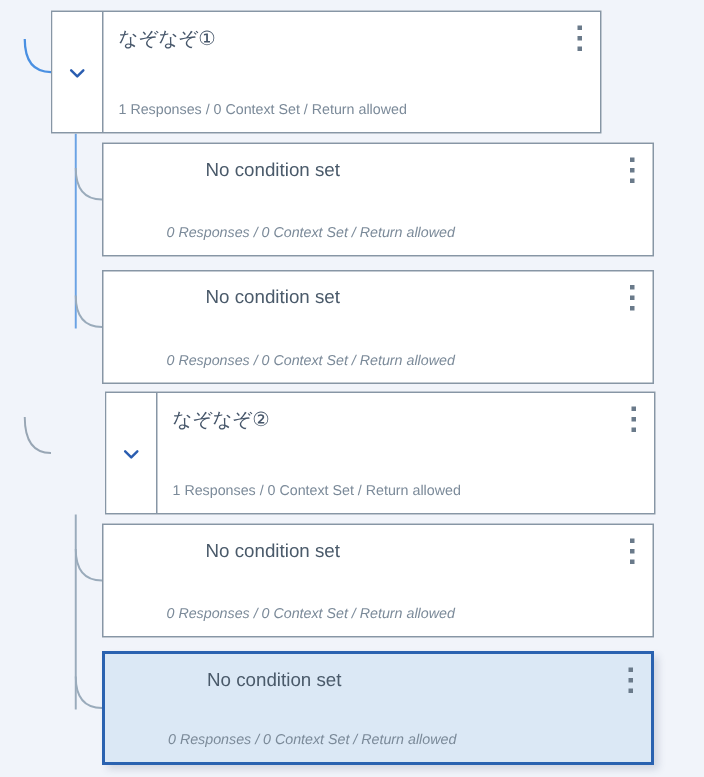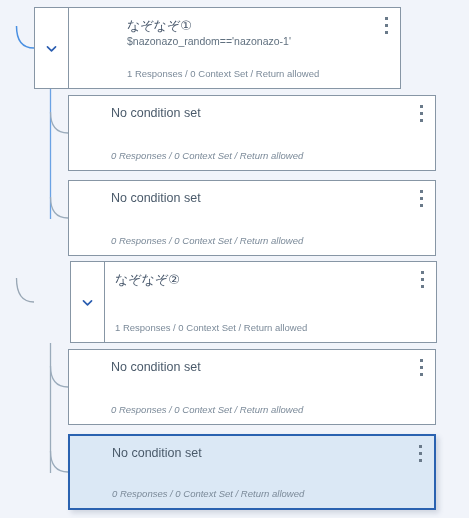--- a/index.html
+++ b/index.html
@@ -66,21 +66,21 @@
   }
 
   .node-body {
     position: relative;
     flex: 1 1 auto;
     padding: 9px 26px 8px 10px;
     display: flex;
     flex-direction: column;
   }
   .node-body.indented {
-    padding-left: 42px;
+    padding-left: 68px;
   }
 
   .node-title {
     font-size: 12.5px;
     line-height: 17px;
     color: #4a5a6a;
     white-space: nowrap;
     overflow: hidden;
   }
   .node-title.jp {
@@ -161,29 +161,28 @@
 
     <path d="M50.5,89 L50.5,219" stroke="#6aa2e4" stroke-width="1.3"></path>
     <path d="M50.5,112 Q50.5,133 68,133" stroke="#9aabbb" stroke-width="1.3"></path>
     <path d="M50.5,197 Q50.5,218 68,218" stroke="#9aabbb" stroke-width="1.3"></path>
 
     <path d="M50.5,343 L50.5,473" stroke="#9aabbb" stroke-width="1.3"></path>
     <path d="M50.5,366 Q50.5,387 68,387" stroke="#9aabbb" stroke-width="1.3"></path>
     <path d="M50.5,451 Q50.5,472 68,472" stroke="#9aabbb" stroke-width="1.3"></path>
   </svg>
 
-  <div class="node" style="left:34px; top:7px; width:367px; height:82px;gap:48px;">
+  <div class="node" style="left:34px; top:7px; width:367px; height:82px;">
     <div class="toggle-col">
       <svg class="chevron" viewBox="0 0 16 16" fill="none">
         <path d="M3 6 L8 11 L13 6" stroke="#2a5db0" stroke-width="2" stroke-linecap="round" stroke-linejoin="round"></path>
       </svg>
     </div>
     <div class="node-body">
       <div class="node-title jp">なぞなぞ①</div>
-      <div class="node-expr">$nazonazo_random=='nazonazo-1'</div>
       <div class="node-meta">1 Responses / 0 Context Set / Return allowed</div>
       <div class="kebab">
         <span></span>
           <span></span>
           <span></span>
       </div>
     </div>
   </div>
 
   <div class="node" style="left:68px; top:95px; width:368px; height:76px;">

